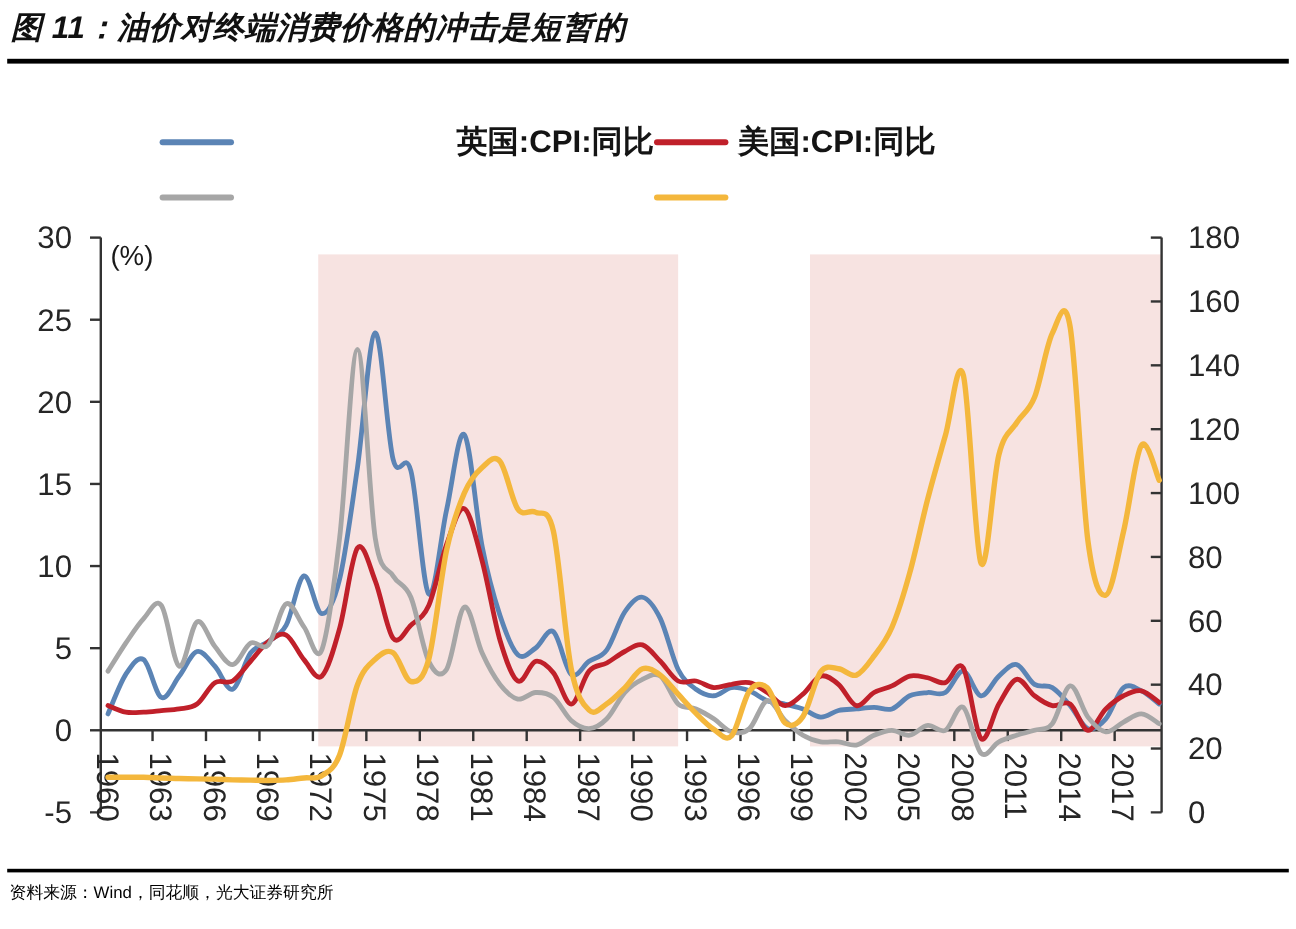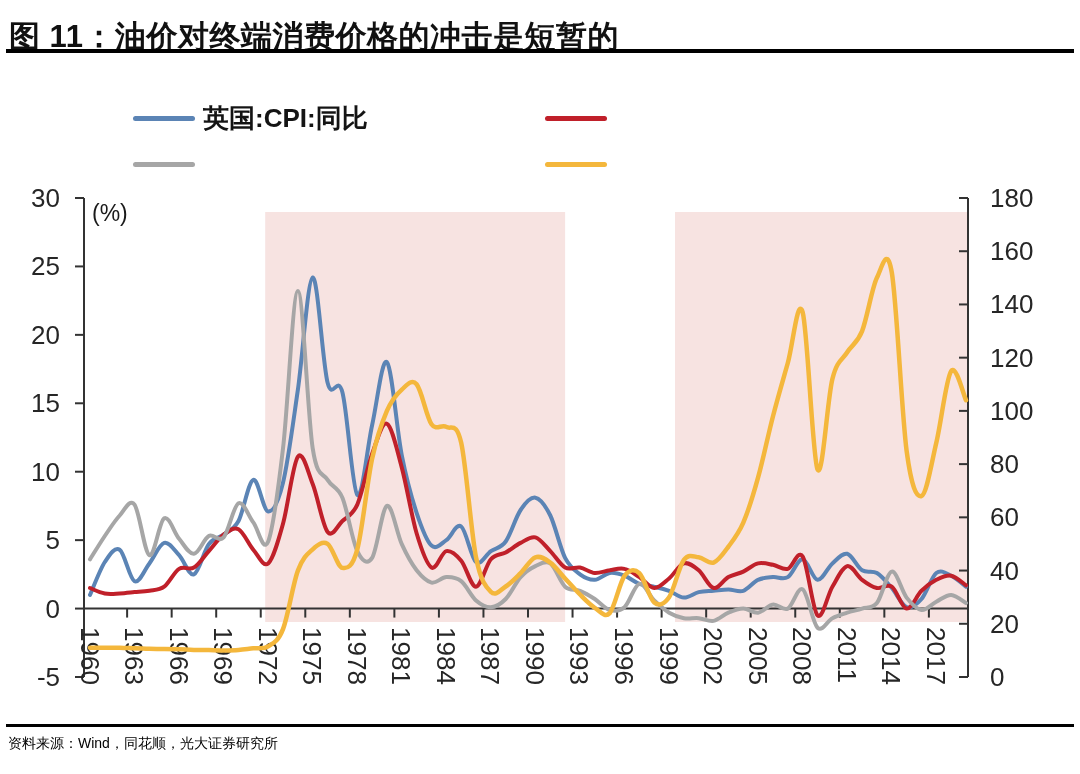--- a/index.html
+++ b/index.html
@@ -1,21 +1,21 @@
 <!DOCTYPE html>
 <html><head>
 <meta charset="utf-8">
 <style>
   html,body{margin:0;padding:0;background:#ffffff;}
   .page{position:relative;width:1080px;height:774px;background:#ffffff;overflow:hidden;
         font-family:"Liberation Sans","DejaVu Sans",sans-serif;color:#111;}
-  .title{position:absolute;left:9px;top:16px;font-size:31px;font-weight:bold;letter-spacing:.5px;white-space:nowrap;}
+  .title{position:absolute;left:9px;top:6px;font-size:26px;font-weight:bold;letter-spacing:.5px;white-space:nowrap;font-style:italic;}
   .rule-top{position:absolute;left:6px;top:49px;width:1068px;height:4px;background:#000;}
   .legend{position:absolute;left:133px;top:102px;display:grid;grid-template-columns:412px auto;row-gap:13px;}
-  .legend-item{display:flex;align-items:center;height:33px;}
+  .legend-item{display:flex;align-items:center;height:33px;justify-content:space-between;}
   .swatch{width:62px;height:5px;border-radius:2.5px;margin-right:8px;flex:0 0 auto;}
   .legend-label{font-size:26px;font-weight:bold;color:#141414;white-space:nowrap;}
   .cap{position:absolute;font-size:23px;color:#1a1a1a;white-space:nowrap;}
   #cap-left{left:92px;top:200px;}
   #cap-right{left:702px;top:209px;width:260px;text-align:right;}
   svg.plot{position:absolute;left:0;top:0;}
   .rule-bottom{position:absolute;left:6px;top:724px;width:1068px;height:3px;background:#000;}
   .footer{position:absolute;left:8px;top:735px;font-size:14px;color:#000;white-space:nowrap;}
 </style>
 </head>
@@ -26,20 +26,21 @@
   <div class="title">图 11：油价对终端消费价格的冲击是短暂的</div>
   <div class="rule-top"></div>
 
   <div class="legend">
     <div class="legend-item">
       <span class="swatch" style="background: rgb(91, 132, 181);"></span>
       <span class="legend-label">英国:CPI:同比</span>
     </div>
     <div class="legend-item">
       <span class="swatch" style="background: rgb(192, 32, 42);"></span>
+      <span class="legend-label">美国:CPI:同比</span>
     </div>
     <div class="legend-item">
       <span class="swatch" style="background: rgb(166, 166, 166);"></span>
     </div>
     <div class="legend-item">
       <span class="swatch" style="background: rgb(244, 183, 60);"></span>
     </div>
   </div>
 
   <div class="cap" id="cap-left">(%)</div>

